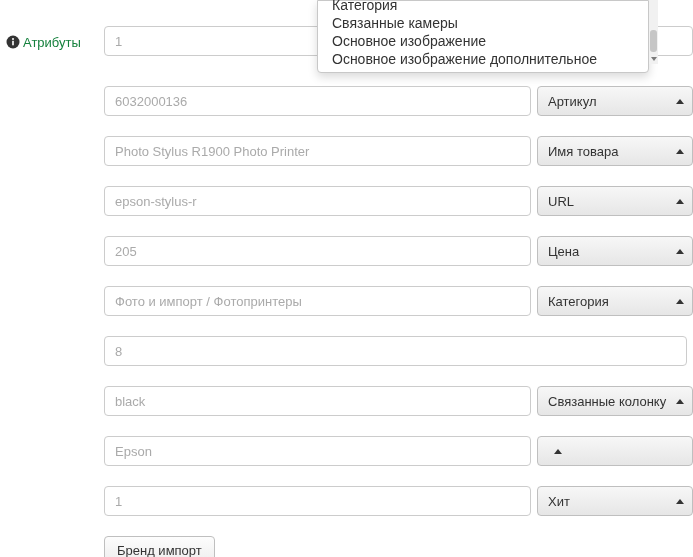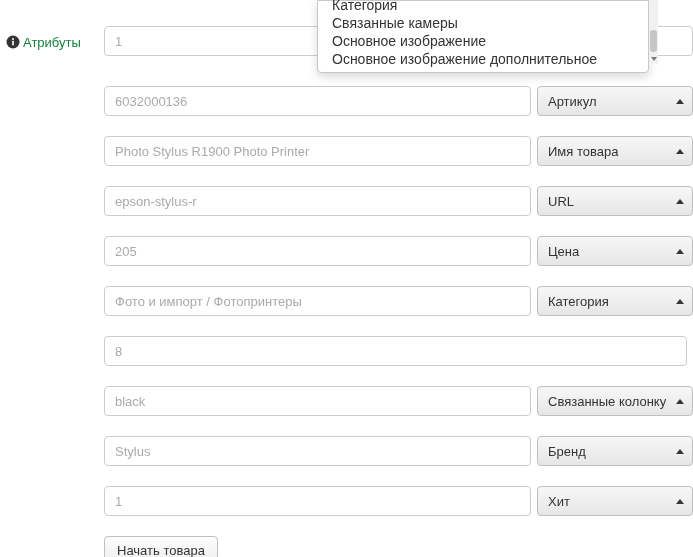--- a/index.html
+++ b/index.html
@@ -246,37 +246,36 @@
           <span>black</span>
         </div>
       <div class="dropdown">
         <span class="dd-label">Связанные колонку</span>
         <span class="caret"></span>
       </div>
     </div>
 
     <div class="row">
       <div class="field">
-          <span>Stylus</span>
-        </div>
-      <div class="dropdown">
-        <span class="dd-label">Бренд</span>
+          <span>Epson</span>
+        </div>
+      <div class="dropdown">
         <span class="caret"></span>
       </div>
     </div>
 
     <div class="row">
       <div class="field">
           <span>1</span>
         </div>
       <div class="dropdown">
         <span class="dd-label">Хит</span>
         <span class="caret"></span>
       </div>
     </div>
 
   </div>
 
   <div class="btn-row">
-    <div class="btn"><span>Начать товара</span></div>
+    <div class="btn"><span>Бренд импорт</span></div>
   </div>
 
 </div>
 
 </body></html>

